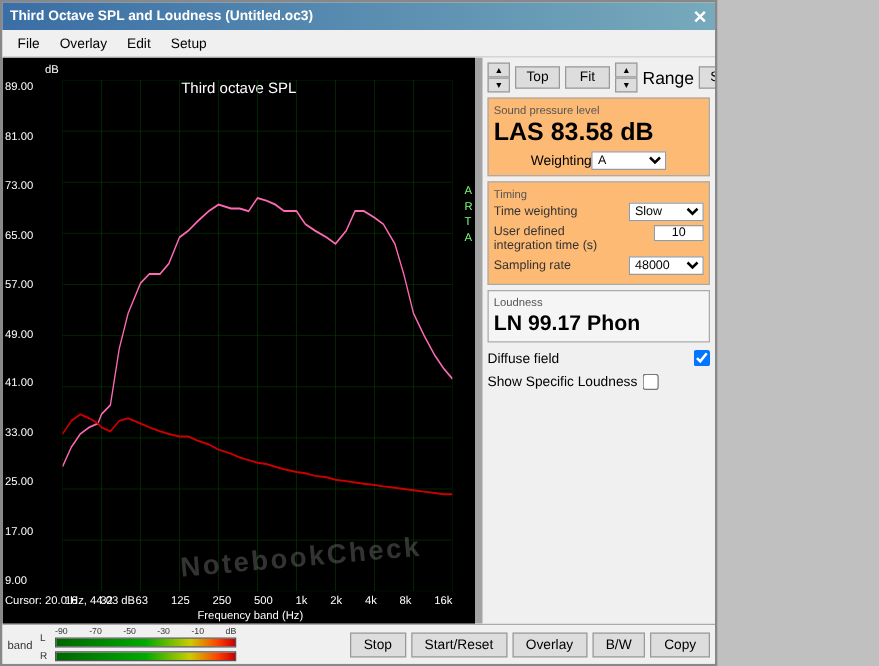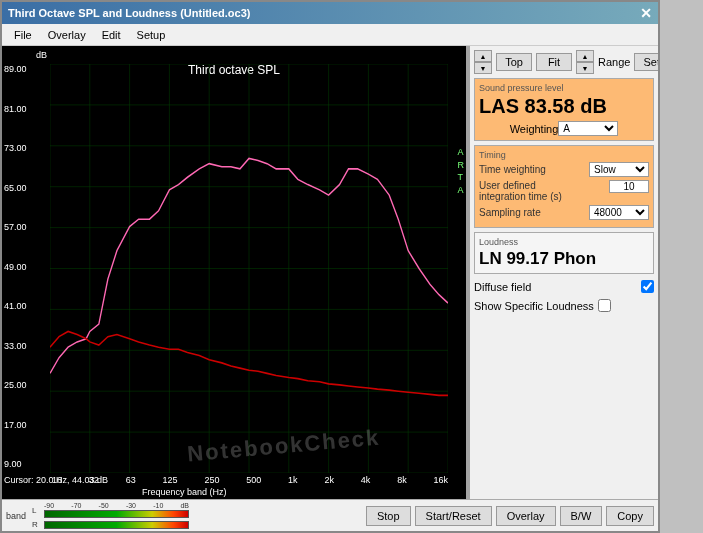--- a/index.html
+++ b/index.html
@@ -5,21 +5,21 @@
     * { margin: 0; padding: 0; box-sizing: border-box; }
     body {
       width: 703px;
       height: 533px;
       background: #c0c0c0;
       font-family: 'Segoe UI', Tahoma, sans-serif;
       font-size: 11px;
       overflow: hidden;
     }
     .window {
-      width: 660px;
+      width: 574px;
       height: 533px;
       background: #f0f0f0;
       border: 2px solid #888;
       display: flex;
       flex-direction: column;
     }
     .title-bar {
       background: linear-gradient(to right, #3a6ea5, #7ab);
       color: white;
       padding: 3px 6px;
@@ -99,21 +99,21 @@
     .chart-label-db {
       position: absolute;
       top: 4px;
       left: 34px;
       color: white;
       font-size: 9px;
     }
     .chart-label-hz {
       position: absolute;
       bottom: 2px;
-      left: 140px;
+      left: 156px;
       color: white;
       font-size: 9px;
       margin-top: 39px;
     }
     .chart-grid {
       position: absolute;
       top: 18px;
       left: 48px;
       right: 18px;
       bottom: 26px;
@@ -129,21 +129,21 @@
       position: absolute;
       right: 2px;
       top: 100px;
       color: #7f7;
       font-size: 9px;
       line-height: 1.4;
     }
     .right-panel {
       width: 192px;
       background: #f0f0f0;
-      border-left: 4px solid #a3a3a3;
+      border-left: 6px solid #a3a3a3;
       display: flex;
       flex-direction: column;
       padding: 4px;
       gap: 4px;
       flex-shrink: 0;
     }
     .nav-btn-group {
       display: flex;
       flex-direction: column;
     }
@@ -508,21 +508,21 @@
         <div class="nav-btn-group">
           <button class="nav-btn">▲</button>
           <button class="nav-btn">▼</button>
         </div>
         <button class="top-fit-btn">Top</button>
         <button class="top-fit-btn">Fit</button>
         <div class="nav-btn-group">
           <button class="nav-btn">▲</button>
           <button class="nav-btn">▼</button>
         </div>
-        <span style="font-size:11px;">Range</span>
+        <span style="font-size:14px;">Range</span>
         <button class="range-set-btn">Set</button>
       </div>
 
       <div class="section-box">
         <div class="section-label">Sound pressure level</div>
         <div class="spl-value">LAS 83.58 dB</div>
         <div class="weighting-row">
           <span>Weighting</span>
           <select class="weighting-select">
             <option>A</option>

